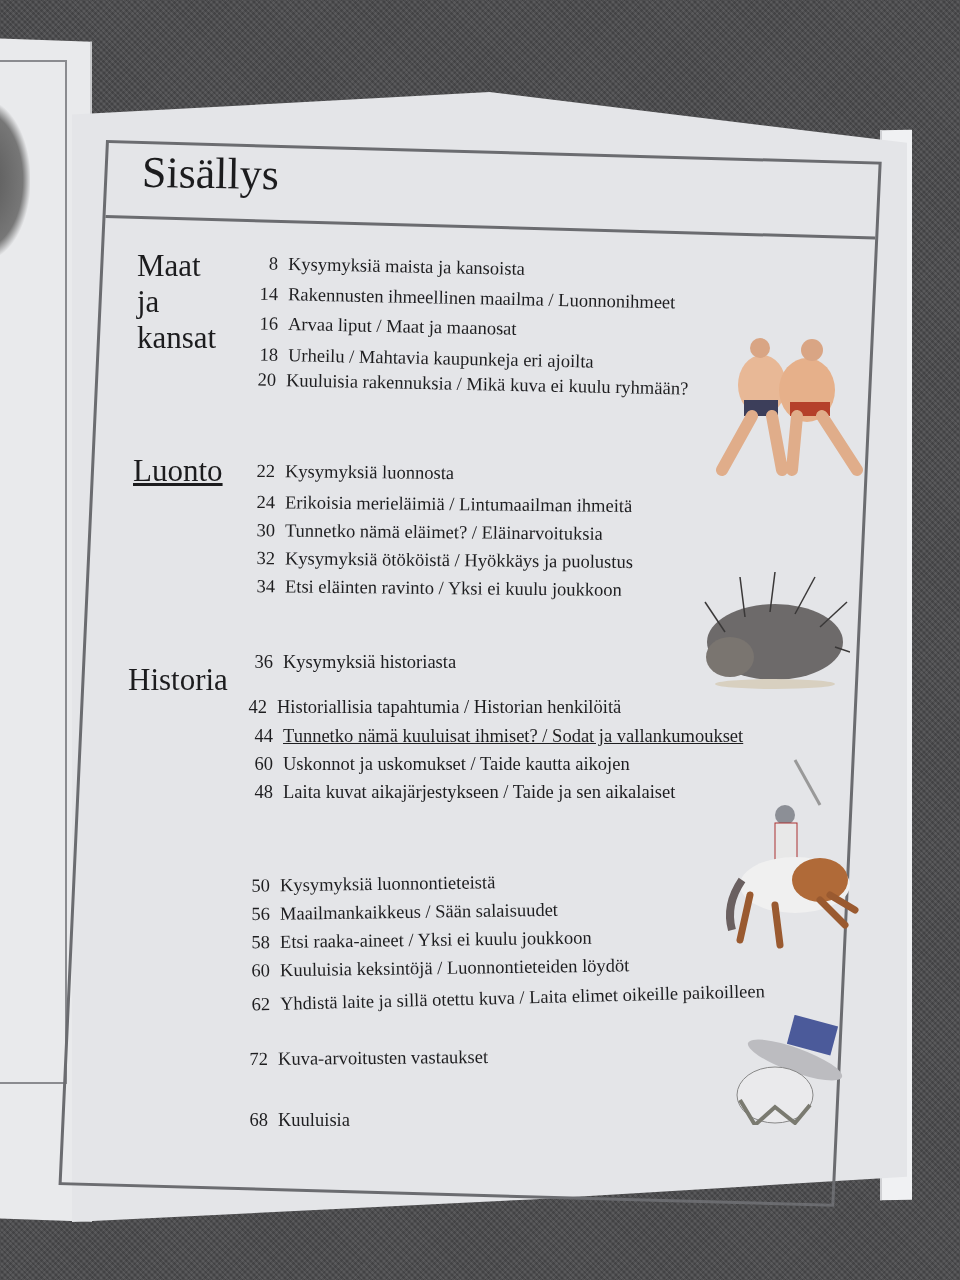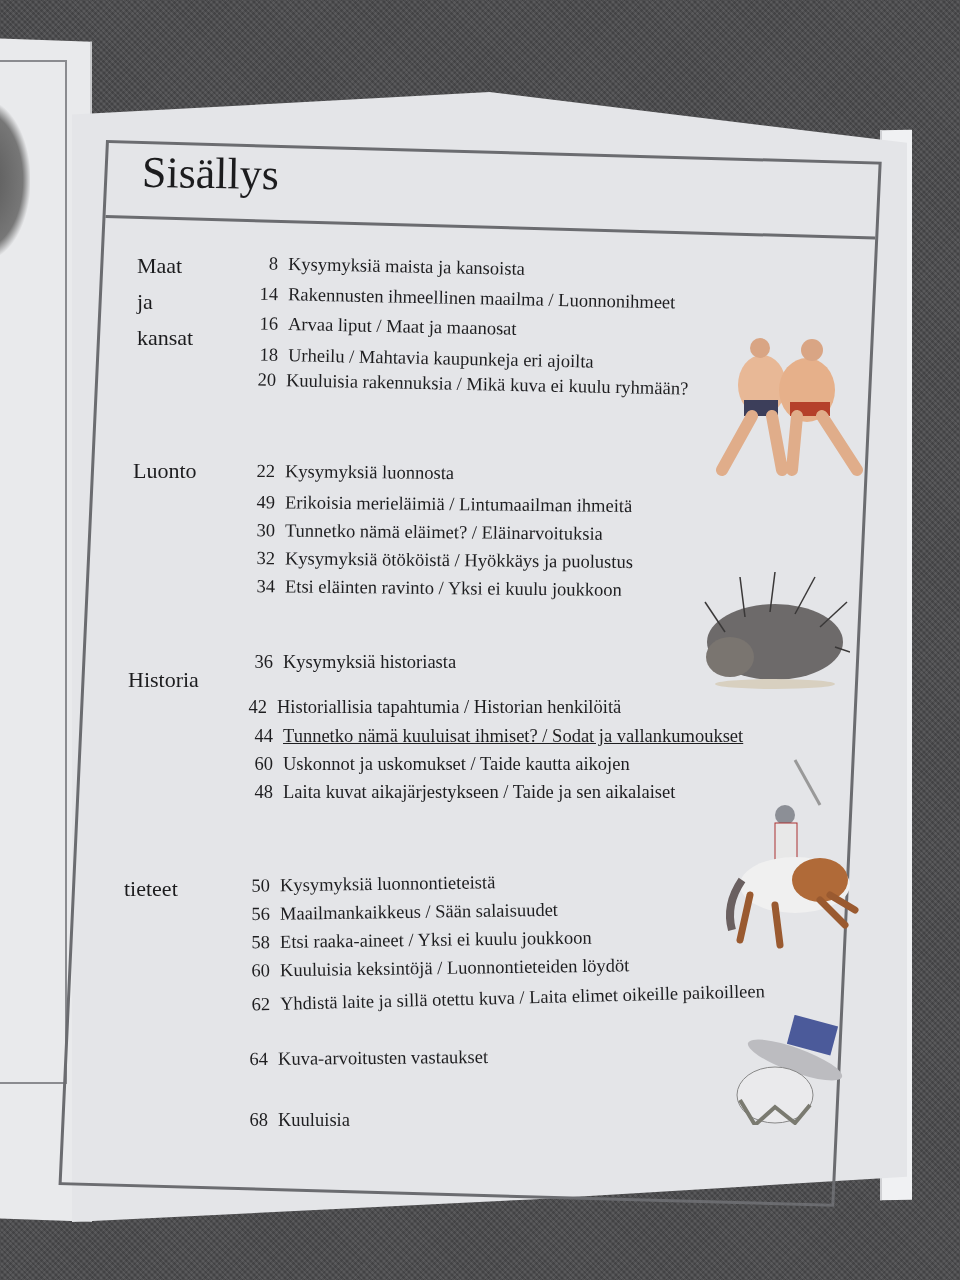--- a/index.html
+++ b/index.html
@@ -41,21 +41,21 @@
     transform-origin: left top;
   }
   .title-divider {
     position:absolute; left:0; right:0; top:72px; border-top:3px solid #6b6c70;
   }
   .title {
     position:absolute; left:142px; top:148px; font-size:44px; color:#1c1c1e;
     transform: rotate(1deg);
   }
   .section-label {
-    position:absolute; font-size:22px; color:#1c1c1e; line-height:36px;
+    position:absolute; font-size:31px; color:#1c1c1e; line-height:36px;
   }
   .entry {
     position:absolute; font-size:18.5px; color:#1e1e20; white-space:nowrap;
   }
   .entry .num { display:inline-block; width:28px; text-align:right; margin-right:10px; }
   .illus { position:absolute; }
 </style>
 </head>
 <body>
 
@@ -75,48 +75,47 @@
   <div>Maat</div>
   <div>ja</div>
   <div>kansat</div>
 </div>
 <div class="entry" style="left:250px;top:256px;transform:rotate(1.2deg)"><span class="num">8</span><span>Kysymyksiä maista ja kansoista</span></div>
 <div class="entry" style="left:250px;top:288px;transform:rotate(1.2deg)"><span class="num">14</span><span>Rakennusten ihmeellinen maailma / Luonnonihmeet</span></div>
 <div class="entry" style="left:250px;top:316px;transform:rotate(1.2deg)"><span class="num">16</span><span>Arvaa liput / Maat ja maanosat</span></div>
 <div class="entry" style="left:250px;top:348px;transform:rotate(1.2deg)"><span class="num">18</span><span>Urheilu / Mahtavia kaupunkeja eri ajoilta</span></div>
 <div class="entry" style="left:248px;top:374px;transform:rotate(1.2deg)"><span class="num">20</span><span>Kuuluisia rakennuksia / Mikä kuva ei kuulu ryhmään?</span></div>
 
-<div class="section-label" style="left:133px;top:453px;">
+<div class="section-label" style="left:133px;top:453px;text-decoration:underline;">
   <div>Luonto</div>
 </div>
 <div class="entry" style="left:247px;top:462px;transform:rotate(0.6deg)"><span class="num">22</span><span>Kysymyksiä luonnosta</span></div>
-<div class="entry" style="left:247px;top:494px;transform:rotate(0.6deg)"><span class="num">49</span><span>Erikoisia merieläimiä / Lintumaailman ihmeitä</span></div>
+<div class="entry" style="left:247px;top:494px;transform:rotate(0.6deg)"><span class="num">24</span><span>Erikoisia merieläimiä / Lintumaailman ihmeitä</span></div>
 <div class="entry" style="left:247px;top:522px;transform:rotate(0.6deg)"><span class="num">30</span><span>Tunnetko nämä eläimet? / Eläinarvoituksia</span></div>
 <div class="entry" style="left:247px;top:550px;transform:rotate(0.6deg)"><span class="num">32</span><span>Kysymyksiä ötököistä / Hyökkäys ja puolustus</span></div>
 <div class="entry" style="left:247px;top:578px;transform:rotate(0.6deg)"><span class="num">34</span><span>Etsi eläinten ravinto / Yksi ei kuulu joukkoon</span></div>
 
 <div class="section-label" style="left:128px;top:662px;">
   <div>Historia</div>
 </div>
 <div class="entry" style="left:245px;top:652px;"><span class="num">36</span><span>Kysymyksiä historiasta</span></div>
 <div class="entry" style="left:239px;top:697px;"><span class="num">42</span><span>Historiallisia tapahtumia / Historian henkilöitä</span></div>
 <div class="entry" style="left:245px;top:726px;text-decoration:underline;"><span class="num">44</span><span>Tunnetko nämä kuuluisat ihmiset? / Sodat ja vallankumoukset</span></div>
 <div class="entry" style="left:245px;top:754px;"><span class="num">60</span><span>Uskonnot ja uskomukset / Taide kautta aikojen</span></div>
 <div class="entry" style="left:245px;top:782px;"><span class="num">48</span><span>Laita kuvat aikajärjestykseen / Taide ja sen aikalaiset</span></div>
 
 <div class="section-label" style="left:124px;top:868px;line-height:42px;">
-  <div>tieteet</div>
 </div>
 <div class="entry" style="left:242px;top:874px;transform:rotate(-0.8deg)"><span class="num">50</span><span>Kysymyksiä luonnontieteistä</span></div>
 <div class="entry" style="left:242px;top:902px;transform:rotate(-0.8deg)"><span class="num">56</span><span>Maailmankaikkeus / Sään salaisuudet</span></div>
 <div class="entry" style="left:242px;top:930px;transform:rotate(-0.8deg)"><span class="num">58</span><span>Etsi raaka-aineet / Yksi ei kuulu joukkoon</span></div>
 <div class="entry" style="left:242px;top:958px;transform:rotate(-0.8deg)"><span class="num">60</span><span>Kuuluisia keksintöjä / Luonnontieteiden löydöt</span></div>
 <div class="entry" style="left:242px;top:988px;transform:rotate(-1.5deg)"><span class="num">62</span><span>Yhdistä laite ja sillä otettu kuva / Laita elimet oikeille paikoilleen</span></div>
 
-<div class="entry" style="left:240px;top:1048px;transform:rotate(-0.5deg)"><span class="num">64</span><span>Kuva-arvoitusten vastaukset</span></div>
+<div class="entry" style="left:240px;top:1048px;transform:rotate(-0.5deg)"><span class="num">72</span><span>Kuva-arvoitusten vastaukset</span></div>
 <div class="entry" style="left:240px;top:1110px;"><span class="num">68</span><span>Kuuluisia</span></div>
 
 <svg class="illus" style="left:712px;top:330px" width="155" height="150">
   <ellipse cx="50" cy="55" rx="24" ry="30" fill="#e8b896"></ellipse>
   <ellipse cx="95" cy="60" rx="28" ry="32" fill="#e6b08a"></ellipse>
   <circle cx="48" cy="18" r="10" fill="#d9a584"></circle>
   <circle cx="100" cy="20" r="11" fill="#d9a584"></circle>
   <rect x="32" y="70" width="34" height="16" fill="#3c3e5a"></rect>
   <rect x="78" y="72" width="40" height="14" fill="#b5402a"></rect>
   <path d="M40 86 L10 140 M60 86 L70 140 M85 86 L80 140 M110 86 L145 140" stroke="#e0ad8a" stroke-width="12" stroke-linecap="round"></path>

